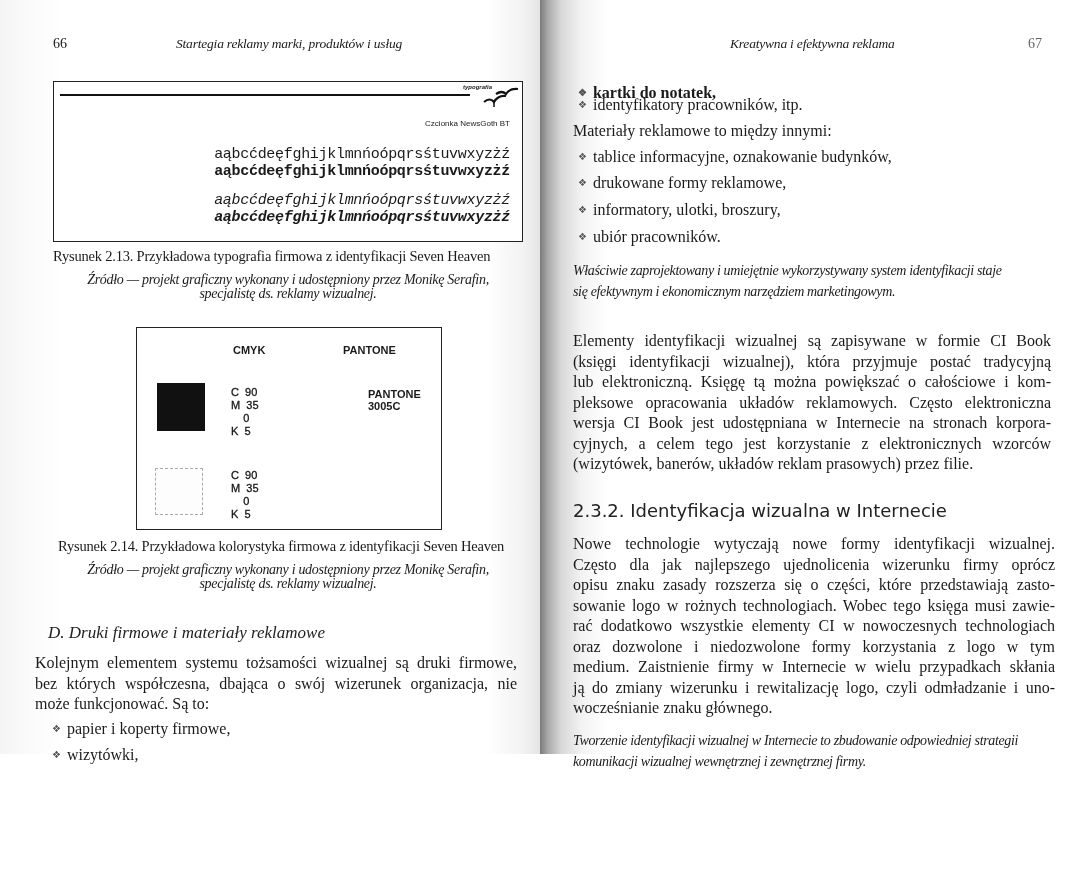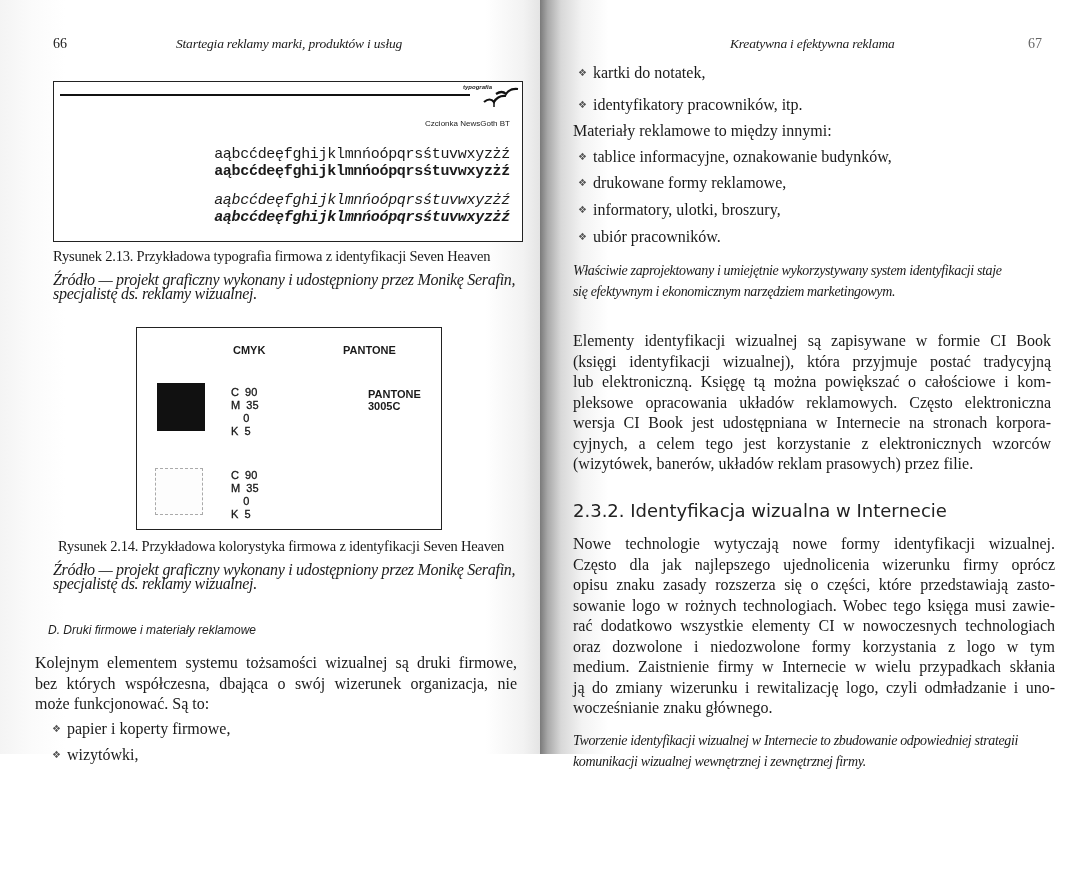--- a/index.html
+++ b/index.html
@@ -14,32 +14,32 @@
   .running { font-style:italic; font-size:13.5px; letter-spacing:-0.2px; }
 
   
   .fig-typo { left:53px; top:81px; width:470px; height:161px; border:1.5px solid #222; box-sizing:border-box; background:#fff; }
   .typo-rule { left:6px; top:12px; width:410px; height:2px; background:#111; }
   .typo-label { right:30px; top:2px; font-family:"Liberation Sans",sans-serif; font-size:6px; font-style:italic; font-weight:bold; }
   .typo-font { right:12px; top:37px; font-family:"Liberation Sans",sans-serif; font-size:8px; }
   .typo-sample { right:12px; font-family:Liberation Mono, monospace; font-size:15px; letter-spacing:-0.3px; white-space:nowrap; text-align:right; }
 
   .caption { font-size:14.5px; white-space:nowrap; letter-spacing:-0.2px; }
-  .source { font-style:italic; font-size:16px; line-height:14px; letter-spacing:-0.3px; }
+  .source { font-style:italic; font-size:14px; text-align:center; line-height:14px; letter-spacing:-0.3px; }
 
   
   .fig-color { left:136px; top:327px; width:306px; height:203px; border:1.5px solid #222; box-sizing:border-box; background:#fff;
                font-family:"Liberation Sans",sans-serif; font-weight:bold; }
   .col-head { font-size:11px; }
   .swatch-dark { left:20px; top:55px; width:48px; height:48px; background:#111; }
   .swatch-light { left:18px; top:140px; width:48px; height:47px; border:1px dashed #aaa; box-sizing:border-box; background:#fdfdfd; }
   .cmyk-line { font-size:11px; line-height:13px; font-weight:normal; -webkit-text-stroke:0.3px #111; }
   .pantone-val { font-size:11px;padding-left:25px; }
 
-  .heading-d { font-family:Liberation Sans, sans-serif; font-style:italic; font-size:12px; color:#222; white-space:nowrap; }
+  .heading-d { font-family:Liberation Serif, serif; font-style:italic; font-size:17px; color:#222; white-space:nowrap; }
   .body { font-size:16px; line-height:20.5px; text-align:justify; }
   .bullet { font-size:16px; white-space:nowrap; }
   .bullet .mark { font-size:10px; color:#555; margin-right:6px; position:relative; top:-2px; }
   .italic-note { font-style:italic; font-size:14px; line-height:21px; letter-spacing:-0.35px; }
   .section-head { font-family:"DejaVu Sans",sans-serif; font-size:18px; color:#222; white-space:nowrap; }
 </style>
 </head>
 <body>
 
 <div class="page page-left">
@@ -106,21 +106,21 @@
   </div>
 
   <div class="abs bullet" style="left:52px;top:720px;"><span class="mark">❖</span><span>papier i koperty firmowe,</span></div>
   <div class="abs bullet" style="left:52px;top:746px;"><span class="mark">❖</span><span>wizytówki,</span></div>
 </div>
 
 <div class="page page-right">
   <div class="abs running" style="left:190px;top:36px;">Kreatywna i efektywna reklama</div>
   <div class="abs pageno" style="left:488px;top:36px;color:#666;">67</div>
 
-  <div class="abs bullet" style="left:38px;top:64px;"><span class="mark">❖</span><span>kartki do notatek,</span></div>
+  <div class="abs bullet" style="left:38px;top:84px;font-weight:bold;"><span class="mark">❖</span><span>kartki do notatek,</span></div>
   <div class="abs bullet" style="left:38px;top:96px;"><span class="mark">❖</span><span>identyfikatory pracowników, itp.</span></div>
   <div class="abs bullet" style="left:33px;top:122px;">Materiały reklamowe to między innymi:</div>
   <div class="abs bullet" style="left:38px;top:148px;"><span class="mark">❖</span><span>tablice informacyjne, oznakowanie budynków,</span></div>
   <div class="abs bullet" style="left:38px;top:174px;"><span class="mark">❖</span><span>drukowane formy reklamowe,</span></div>
   <div class="abs bullet" style="left:38px;top:201px;"><span class="mark">❖</span><span>informatory, ulotki, broszury,</span></div>
   <div class="abs bullet" style="left:38px;top:228px;"><span class="mark">❖</span><span>ubiór pracowników.</span></div>
 
   <div class="abs italic-note" style="left:33px;top:260px;width:478px;">
     <div style="white-space:nowrap">Właściwie zaprojektowany i umiejętnie wykorzystywany system identyfikacji staje</div>
     <div style="white-space:nowrap">się efektywnym i ekonomicznym narzędziem marketingowym.</div>

